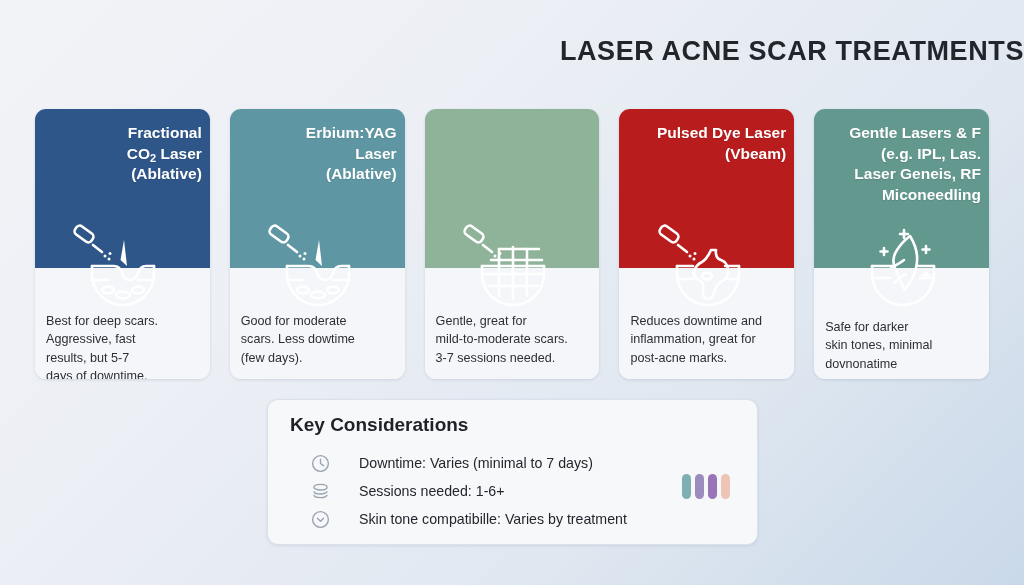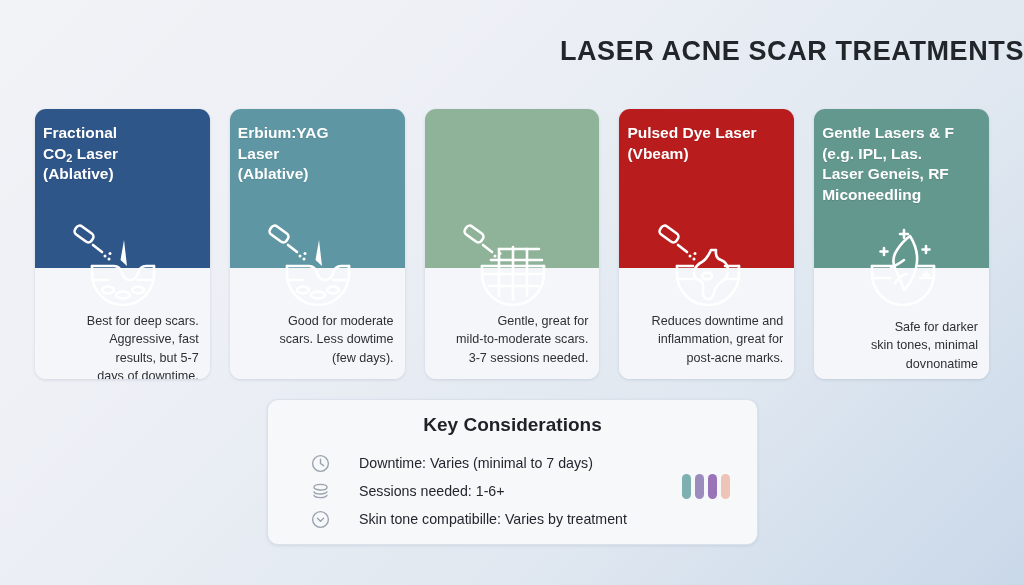--- a/index.html
+++ b/index.html
@@ -57,21 +57,21 @@
     position: relative;
     padding: 14px 8px 0 8px;
     flex: none;
   }
 
   .card-title {
     color: #ffffff;
     font-size: 15.5px;
     font-weight: bold;
     line-height: 1.33;
-    text-align: left;
+    text-align: right;
     white-space: pre-line;
     text-shadow: 0 1px 1px rgba(0,0,0,0.10);
   }
 
   .card-title sub {
     font-size: 11px;
     vertical-align: baseline;
     position: relative;
     top: 3px;
   }
@@ -84,21 +84,21 @@
     bottom: -40px;
     width: 108px;
     height: 92px;
     pointer-events: none;
   }
 
   .card-body {
     flex: 1;
     background: #f4f6f9;
     padding: 44px 11px 10px 11px;
-    text-align: right;
+    text-align: left;
   }
 
   .card-desc {
     font-size: 12.6px;
     line-height: 1.45;
     color: #2c3036;
     white-space: pre-line;
   }
 
   
@@ -112,21 +112,20 @@
     width: 491px;
     height: 146px;
     background: #f6f8fa;
     border: 1px solid #dbe1ea;
     border-radius: 11px;
     box-shadow: 0 1px 3px rgba(40,60,90,0.10);
     padding: 14px 22px 0 22px;
   }
 
   #key-title {
-    text-align: center;
     font-size: 19px;
     font-weight: bold;
     color: #1e2227;
     margin-bottom: 13px;
   }
 
   .key-row {
     display: flex;
     align-items: center;
     gap: 28px;

